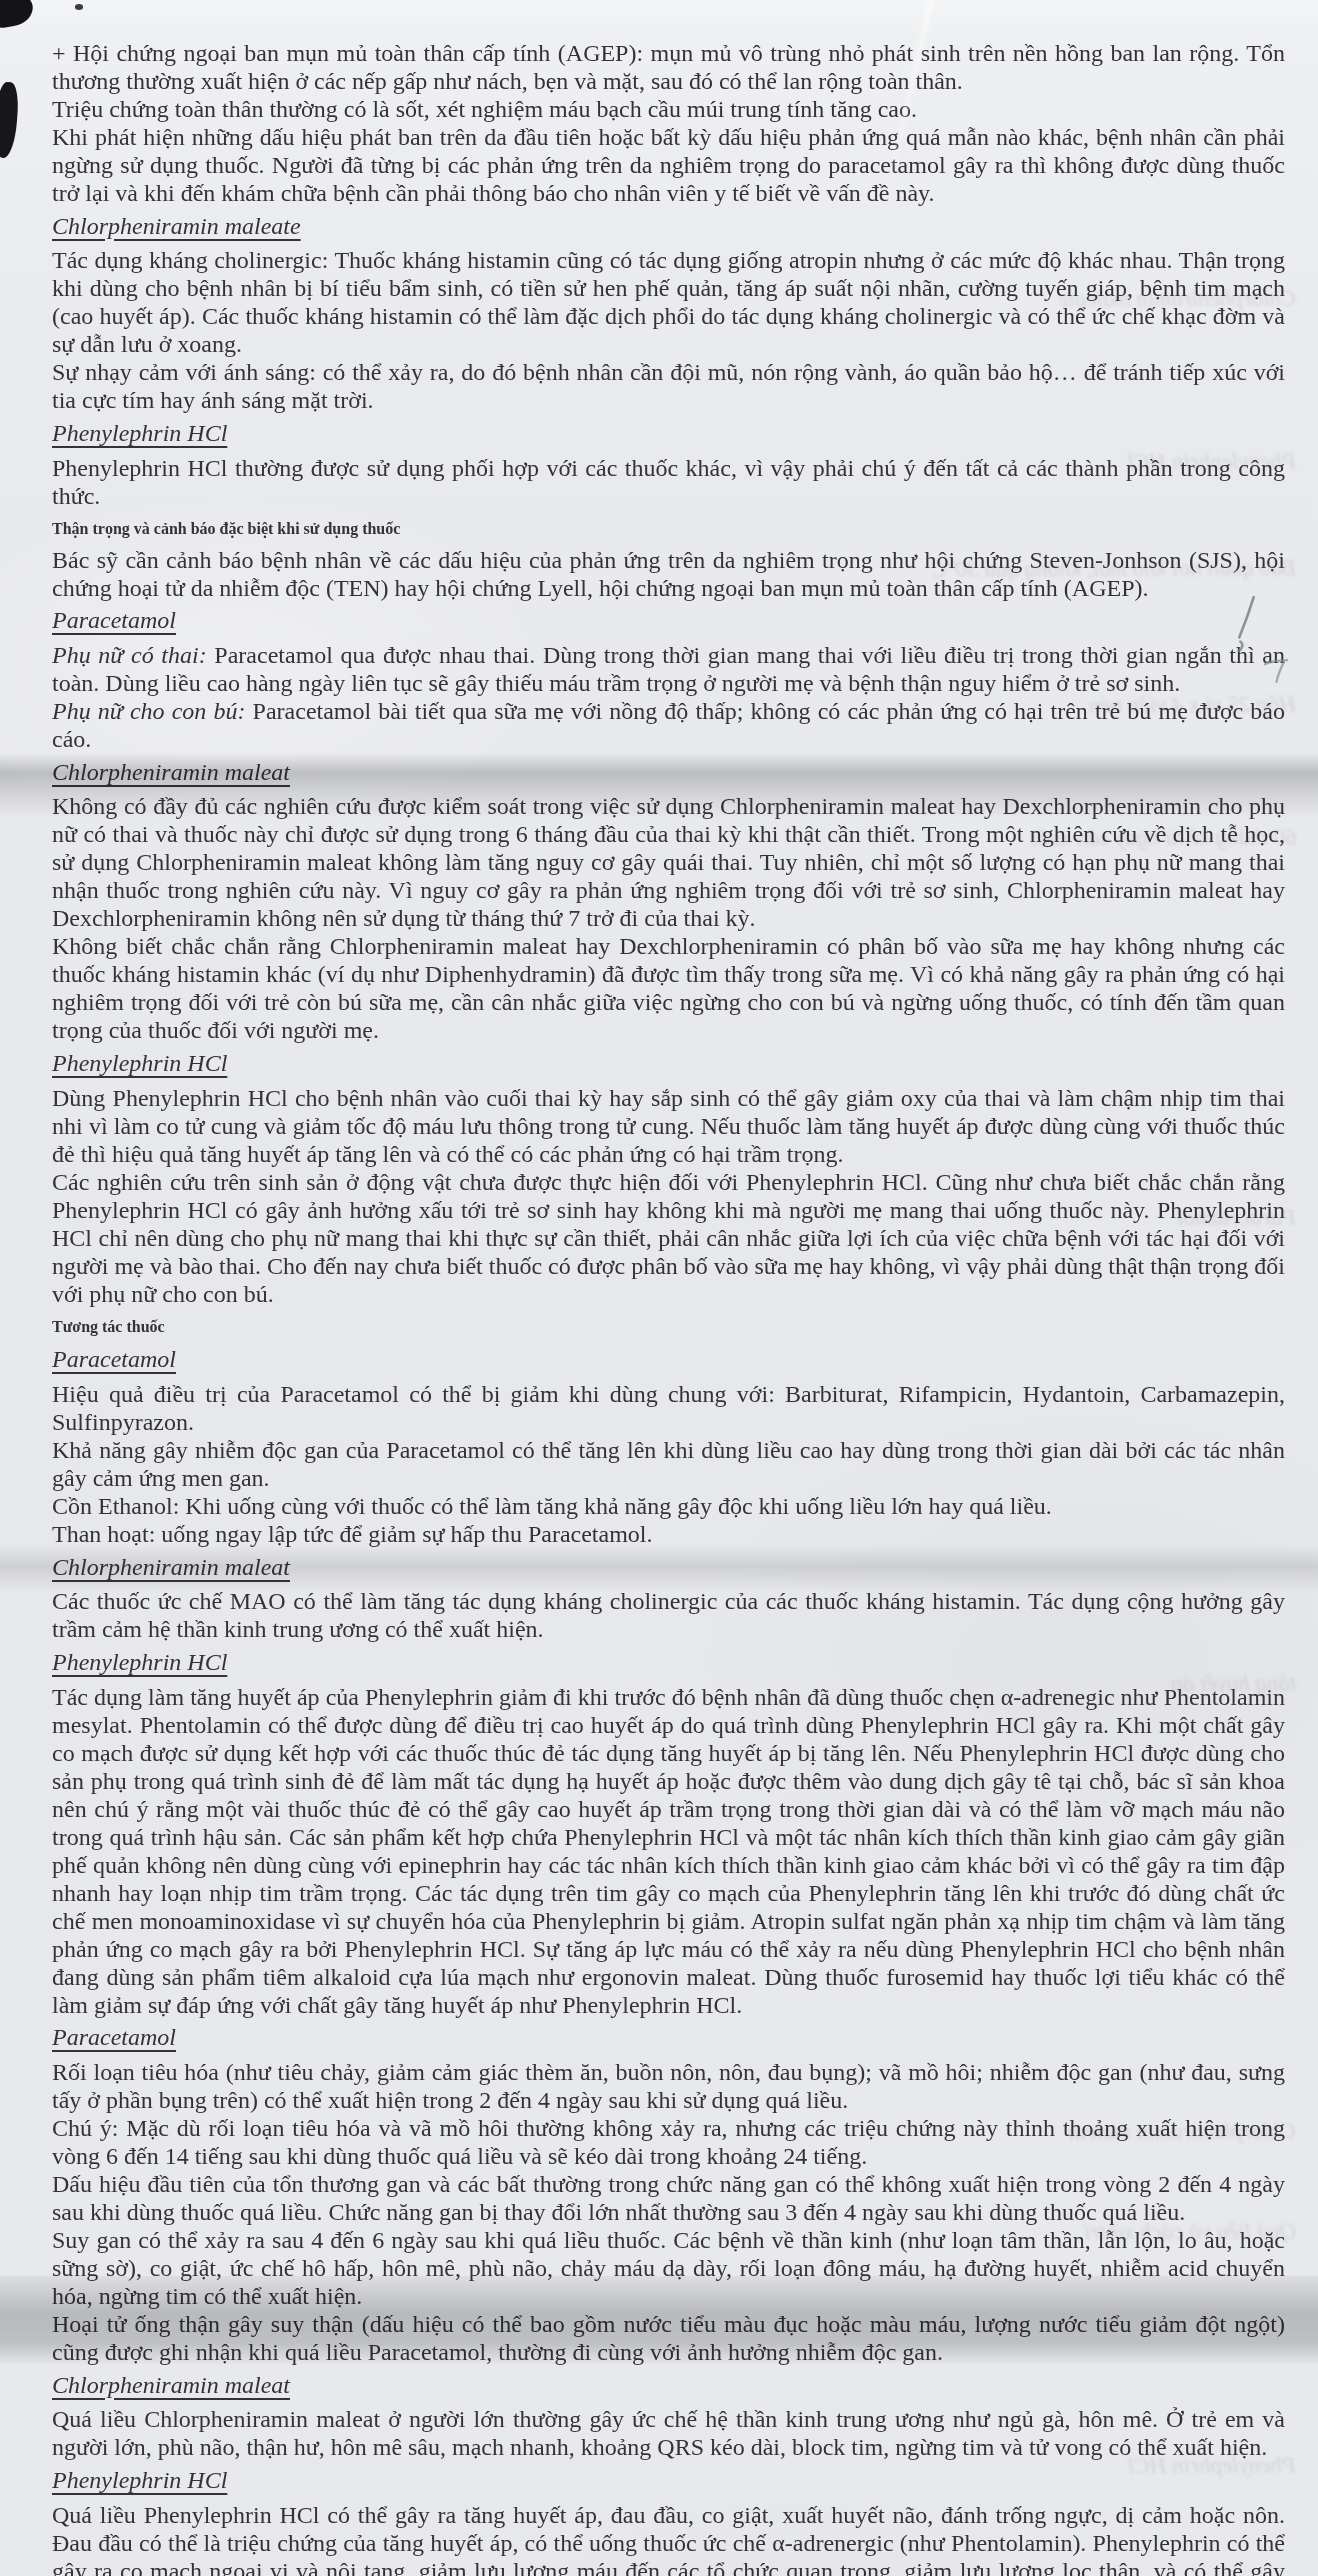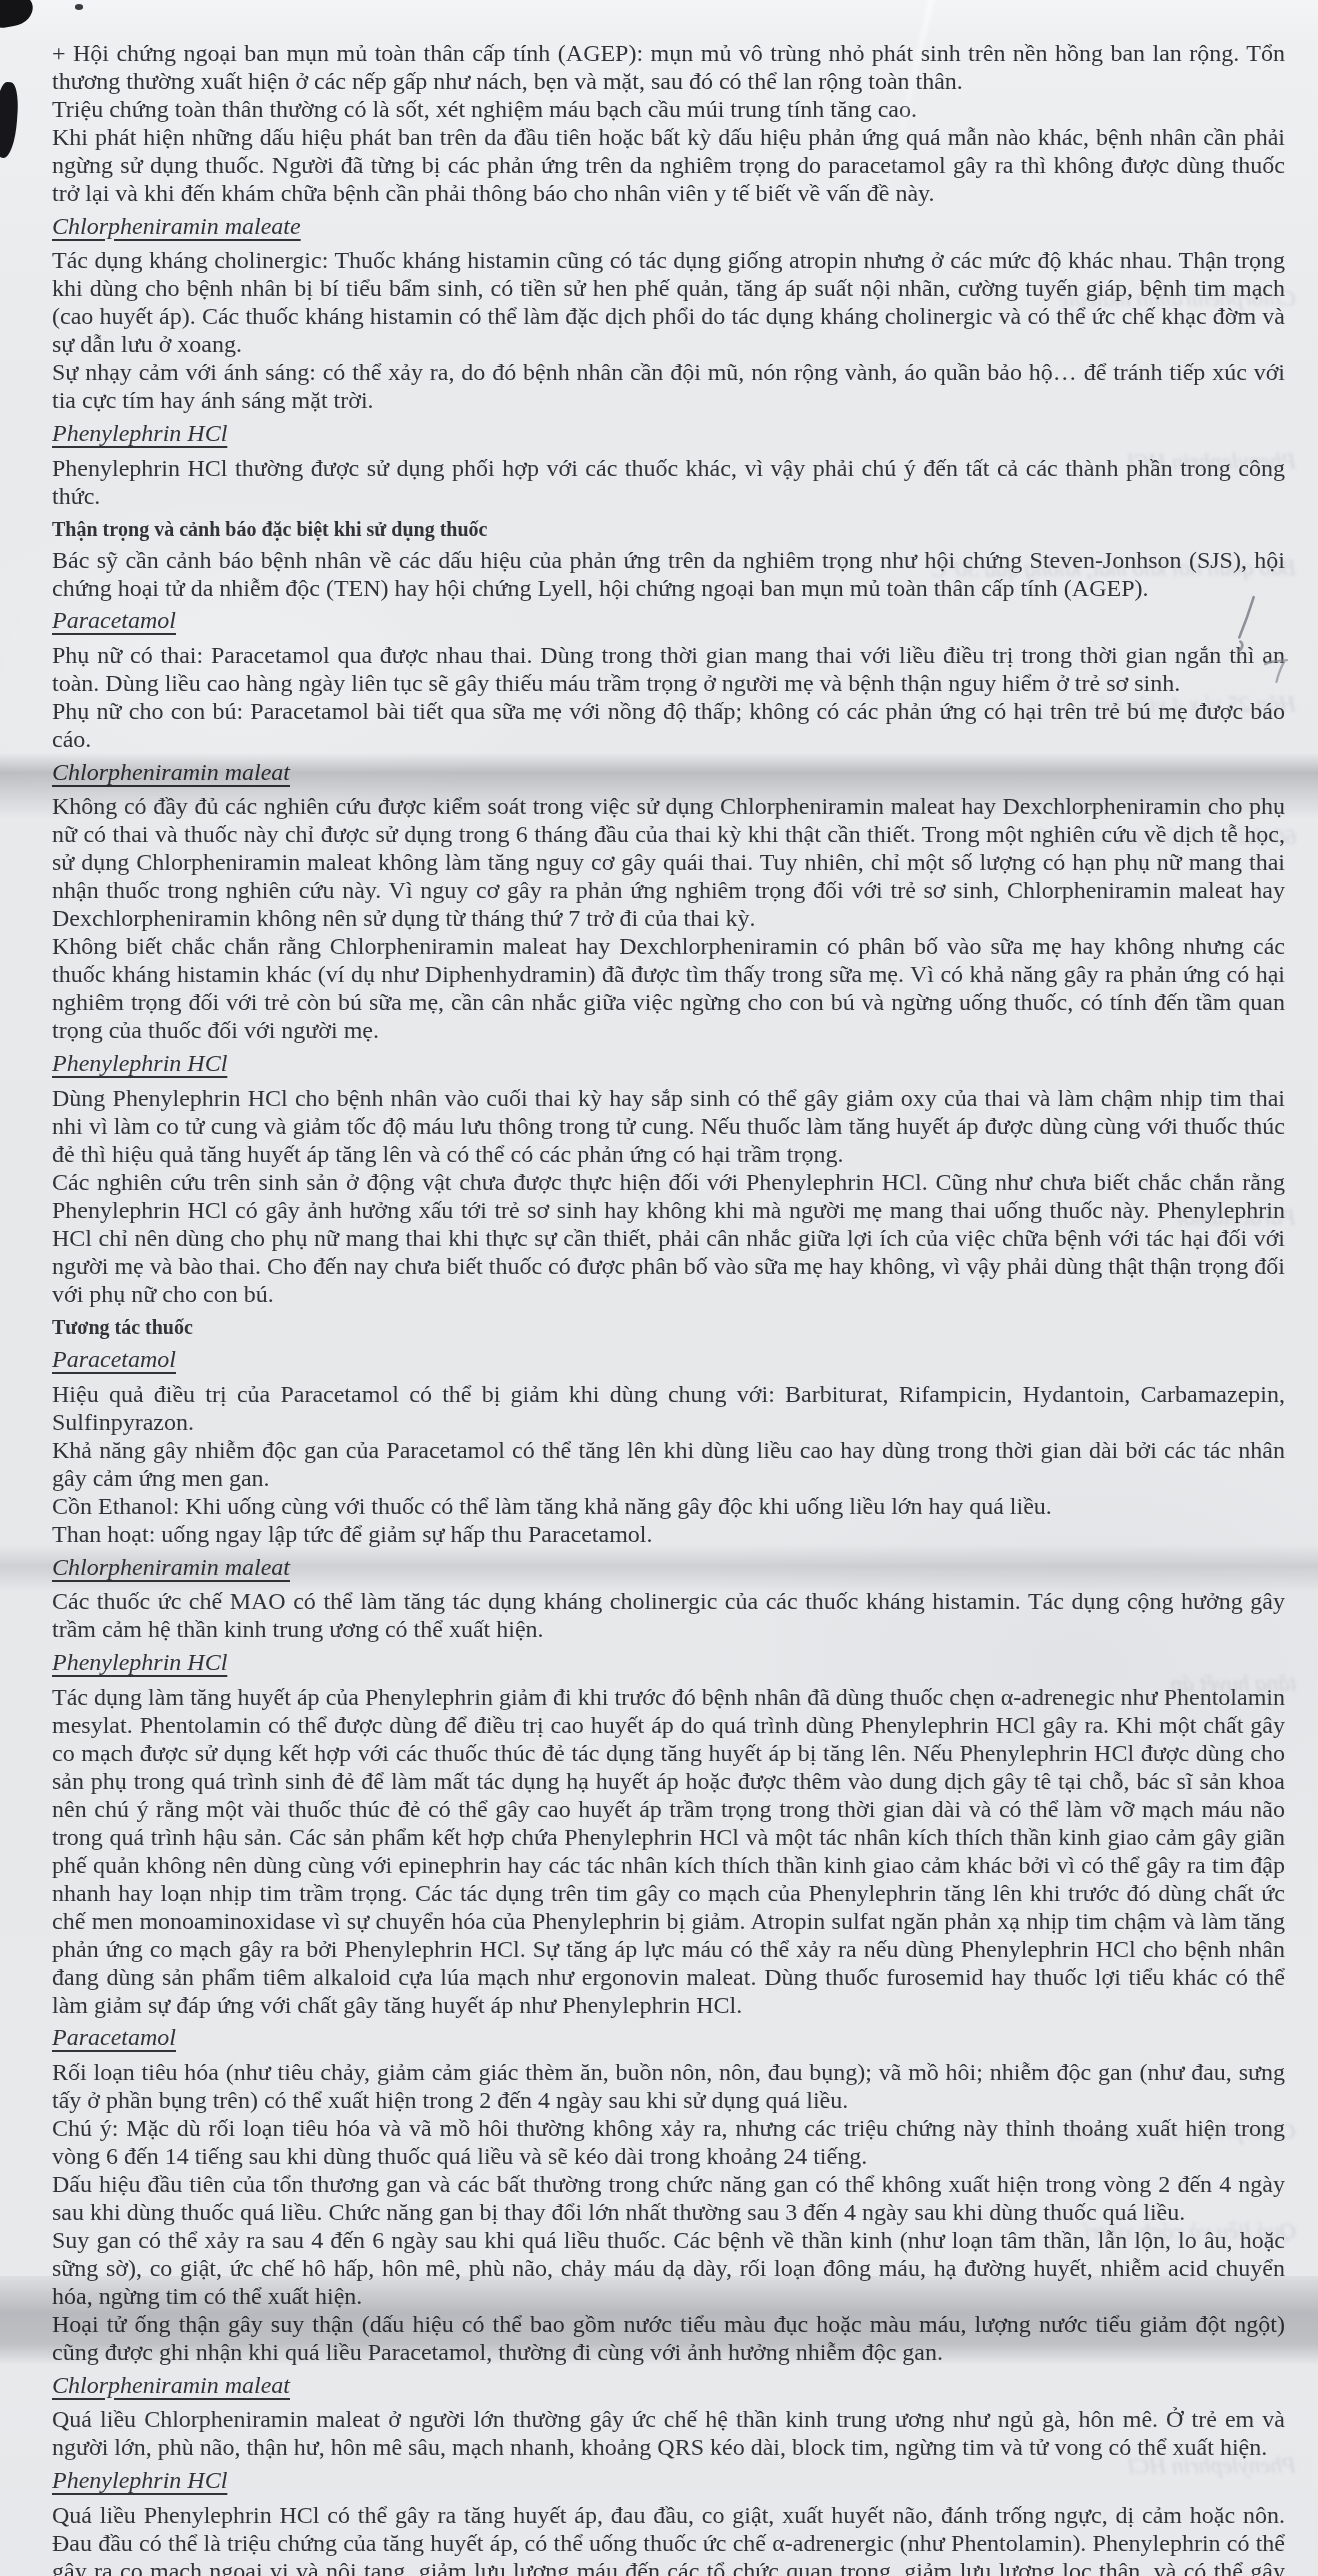--- a/index.html
+++ b/index.html
@@ -17,27 +17,27 @@
   }
   .top-edge{position:absolute;left:0;top:0;width:100%;height:37px;z-index:1;
     background:linear-gradient(180deg,#f3f4f5,rgba(243,244,245,0));}
   
   .doc{
     position:absolute;left:0;top:0;z-index:2;box-sizing:border-box;
     width:1319px;padding:39px 34px 0 52px;
     font-size:24px;line-height:28px;text-align:justify;
   }
   .para{margin:0;}
-  .lead{}
+  .lead{font-style:italic;}
   .h-drug{
     font-style:italic;width:fit-content;text-align:right;
     margin:4.6px 0 6.7px;
     text-decoration:underline;text-decoration-thickness:1.5px;text-underline-offset:4.6px;
   }
-  .h-bold{font-weight:bold;text-align:left;margin:5.2px 0 3.1px;font-size:20px;}
+  .h-bold{font-weight:bold;text-align:left;margin:5.2px 0 3.1px;font-size:16px;}
   
   .ghost-layer{position:absolute;inset:0;z-index:1;pointer-events:none;}
   .ghost{
     position:absolute;right:23px;white-space:nowrap;
     transform:scaleX(-1) rotate(.3deg);
     filter:blur(1.5px);
     color:rgba(98,102,112,.17);
     font-size:23px;font-style:italic;
   }
   

